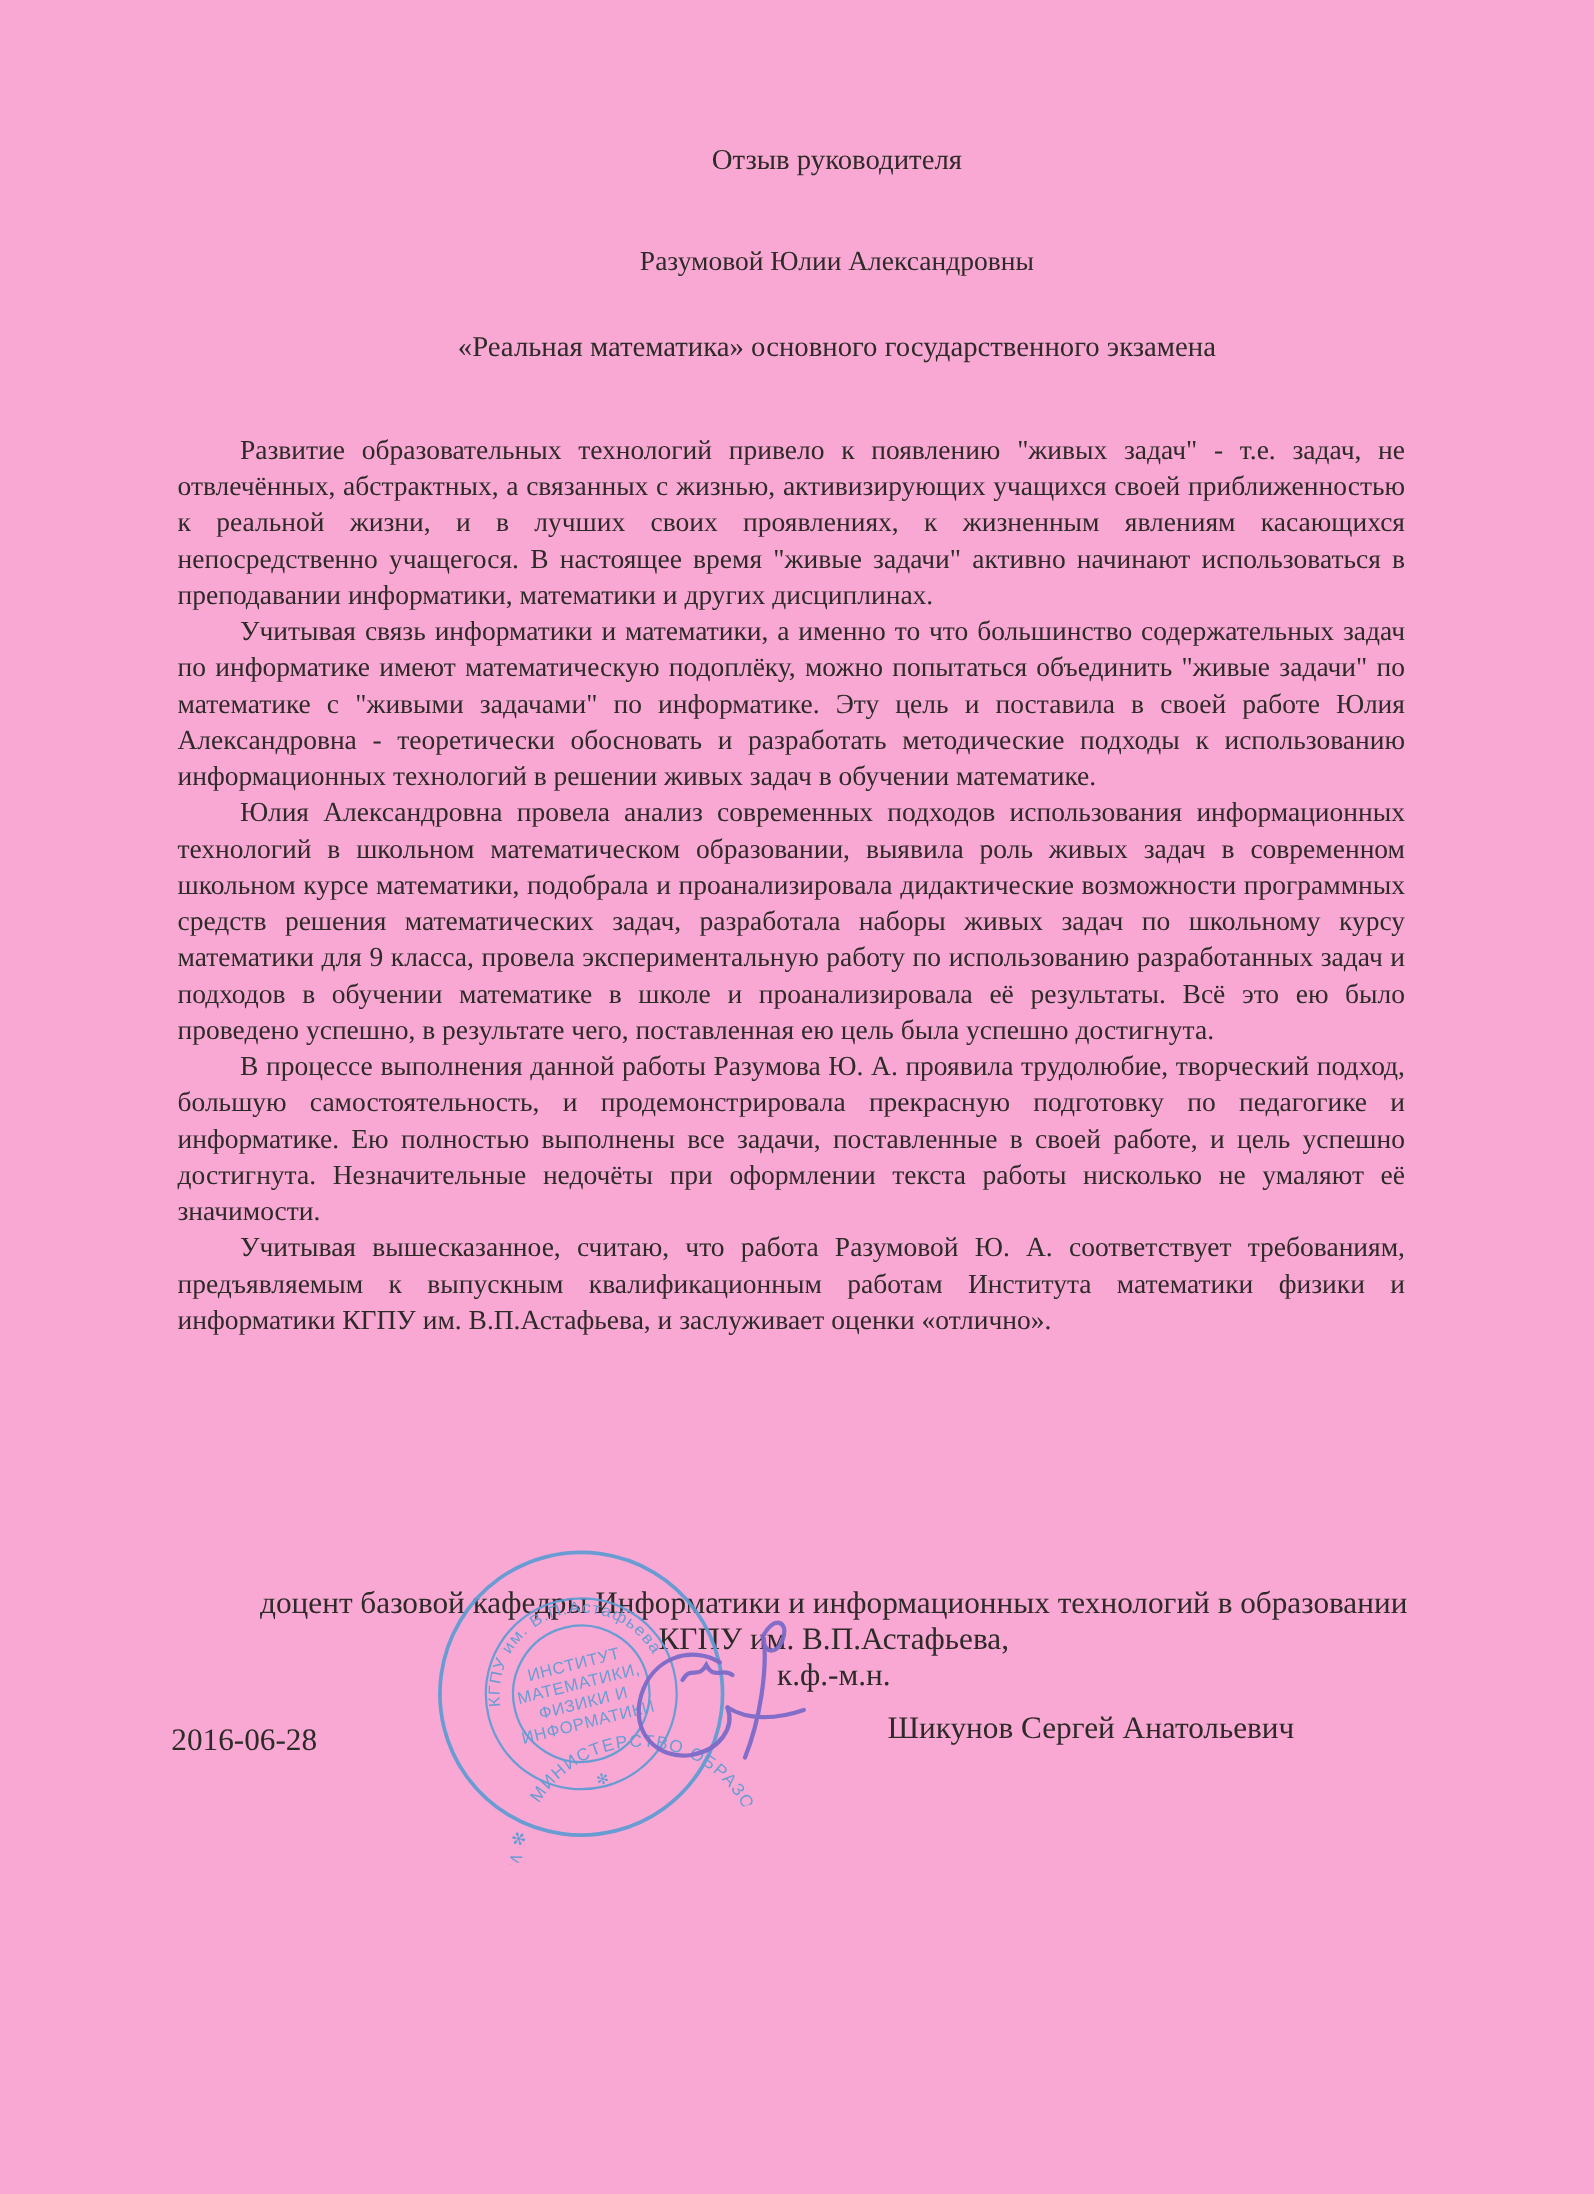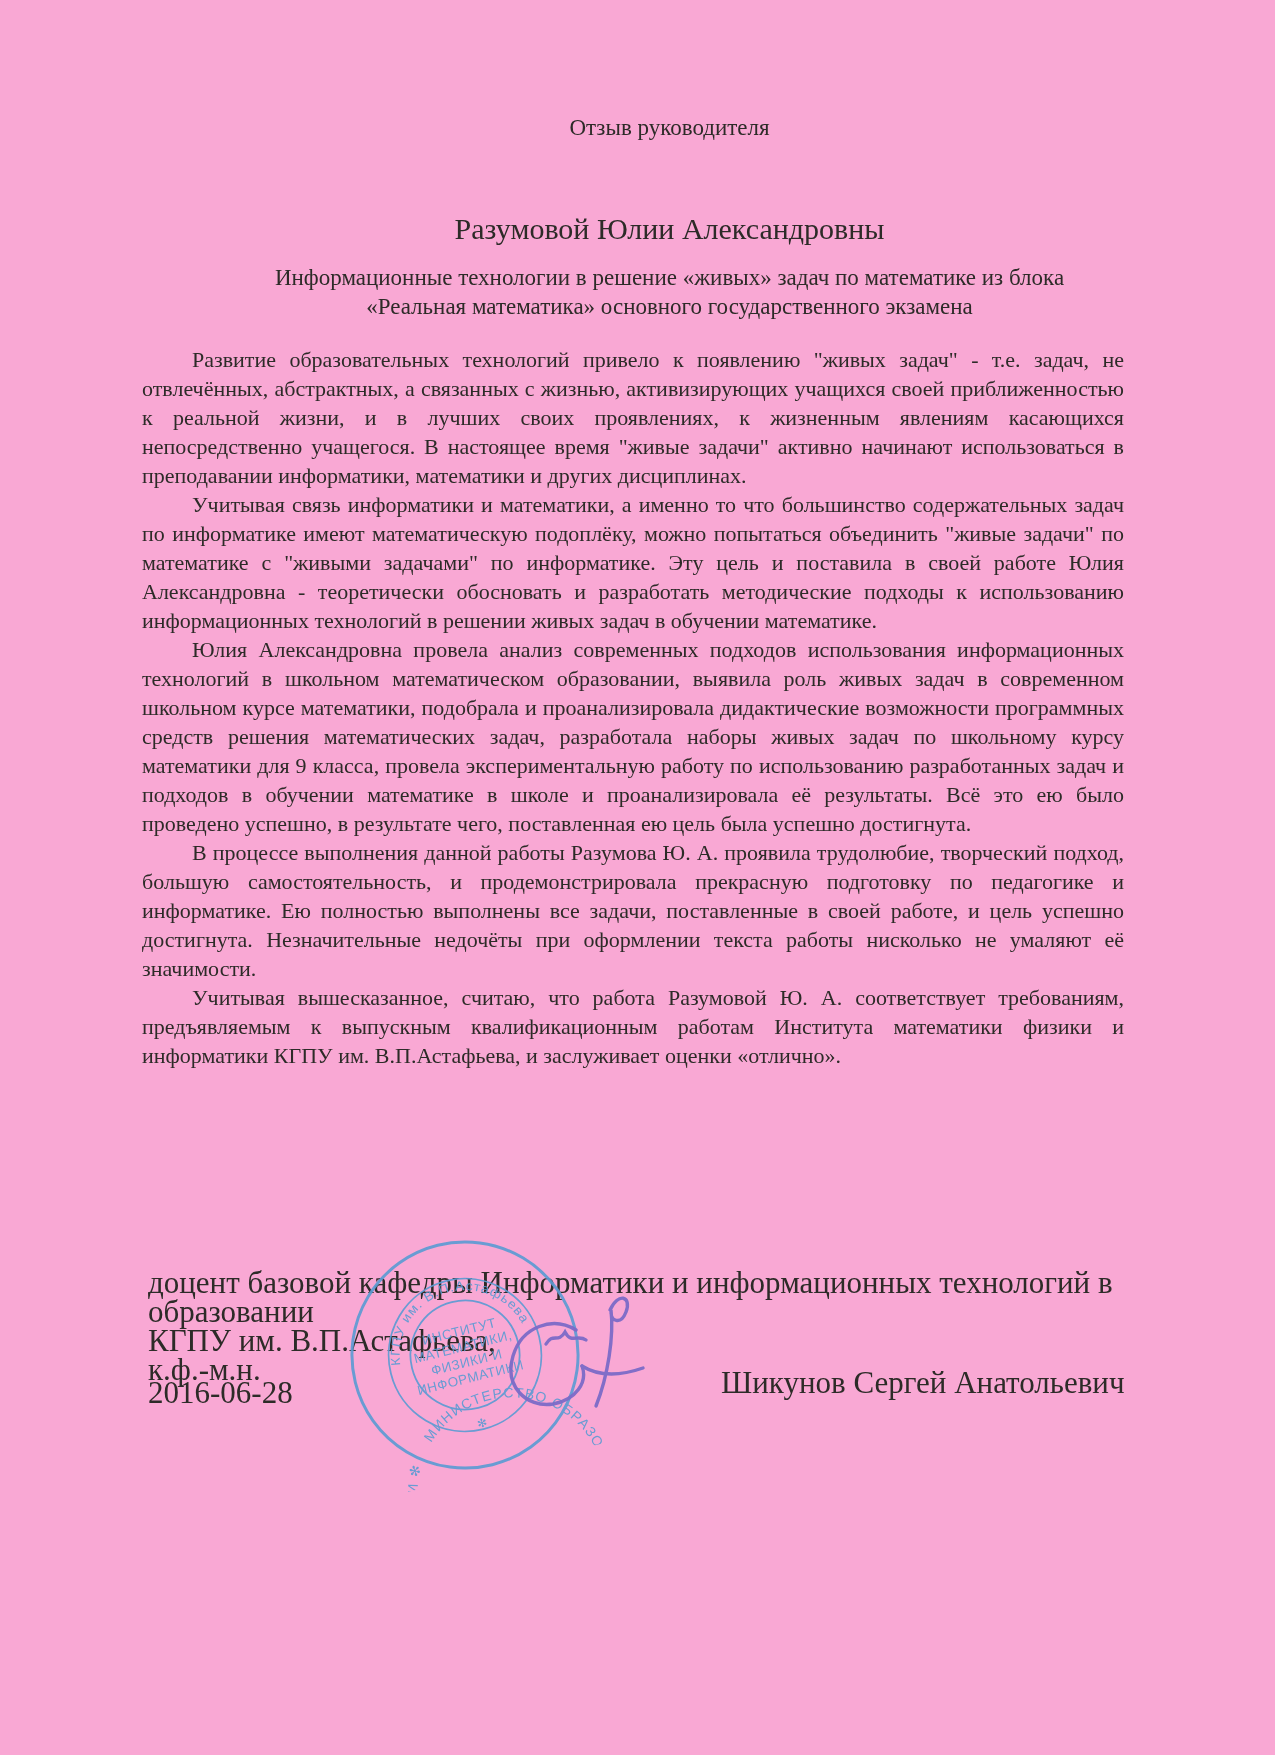--- a/index.html
+++ b/index.html
@@ -21,22 +21,21 @@
     text-align: center;
     font-size: 23px;
     line-height: 31px;
   }
   .author-line {
     position: absolute;
     left: 142px;
     top: 196px;
     width: 1055px;
     text-align: center;
-    font-size: 30px;
-    margin-top: 16px;
+    font-size: 22px;
   }
   .work-title {
     position: absolute;
     left: 142px;
     top: 263px;
     width: 1055px;
     text-align: center;
     font-size: 23px;
     line-height: 29px;
   }
@@ -45,25 +44,26 @@
     left: 142px;
     top: 345px;
     width: 982px;
     font-size: 22px;
     line-height: 29px;
     text-align: justify;
   }
   .doc-body p { margin: 0; text-indent: 50px; }
   .doc-footer {
     position: absolute;
-    left: 148px;
+    left: 137px;
     top: 1268px;
     width: 1060px;
-    font-size: 31px;
+    font-size: 25px;
     line-height: 29px;
+    text-align: center;
   }
   .sig-name {
     position: absolute;
     left: 573px;
     top: 54px;
     white-space: nowrap;
     margin-top: 46px;
   }
   .sig-date {
     position: absolute;
@@ -90,21 +90,20 @@
 
 <div class="page">
 
   <div class="doc-header">
     <div>Отзыв руководителя</div>
   </div>
 
   <div class="author-line">Разумовой Юлии Александровны</div>
 
   <div class="work-title">
-    <div>Информационные технологии в решение «живых» задач по математике из блока</div>
     <div>«Реальная математика» основного государственного экзамена</div>
   </div>
 
   <div class="doc-body">
     <p>Развитие образовательных технологий привело к появлению "живых задач" - т.е. задач, не отвлечённых, абстрактных, а связанных с жизнью, активизирующих учащихся своей приближенностью к реальной жизни, и в лучших своих проявлениях, к жизненным явлениям касающихся непосредственно учащегося. В настоящее время "живые задачи" активно начинают использоваться в преподавании информатики, математики и других дисциплинах.</p>
     <p>Учитывая связь информатики и математики, а именно то что большинство содержательных задач по информатике имеют математическую подоплёку, можно попытаться объединить "живые задачи" по математике с "живыми задачами" по информатике. Эту цель и поставила в своей работе Юлия Александровна - теоретически обосновать и разработать методические подходы к использованию информационных технологий в решении живых задач в обучении математике.</p>
     <p>Юлия Александровна провела анализ современных подходов использования информационных технологий в школьном математическом образовании, выявила роль живых задач в современном школьном курсе математики, подобрала и проанализировала дидактические возможности программных средств решения математических задач, разработала наборы живых задач по школьному курсу математики для 9 класса, провела экспериментальную работу по использованию разработанных задач и подходов в обучении математике в школе и проанализировала её результаты. Всё это ею было проведено успешно, в результате чего, поставленная ею цель была успешно достигнута.</p>
     <p>В процессе выполнения данной работы Разумова Ю. А. проявила трудолюбие, творческий подход, большую самостоятельность, и продемонстрировала прекрасную подготовку по педагогике и информатике. Ею полностью выполнены все задачи, поставленные в своей работе, и цель успешно достигнута. Незначительные недочёты при оформлении текста работы нисколько не умаляют её значимости.</p>
     <p>Учитывая вышесказанное, считаю, что работа Разумовой Ю. А. соответствует требованиям, предъявляемым к выпускным квалификационным работам Института математики физики и информатики КГПУ им. В.П.Астафьева, и заслуживает оценки «отлично».</p>
   </div>

